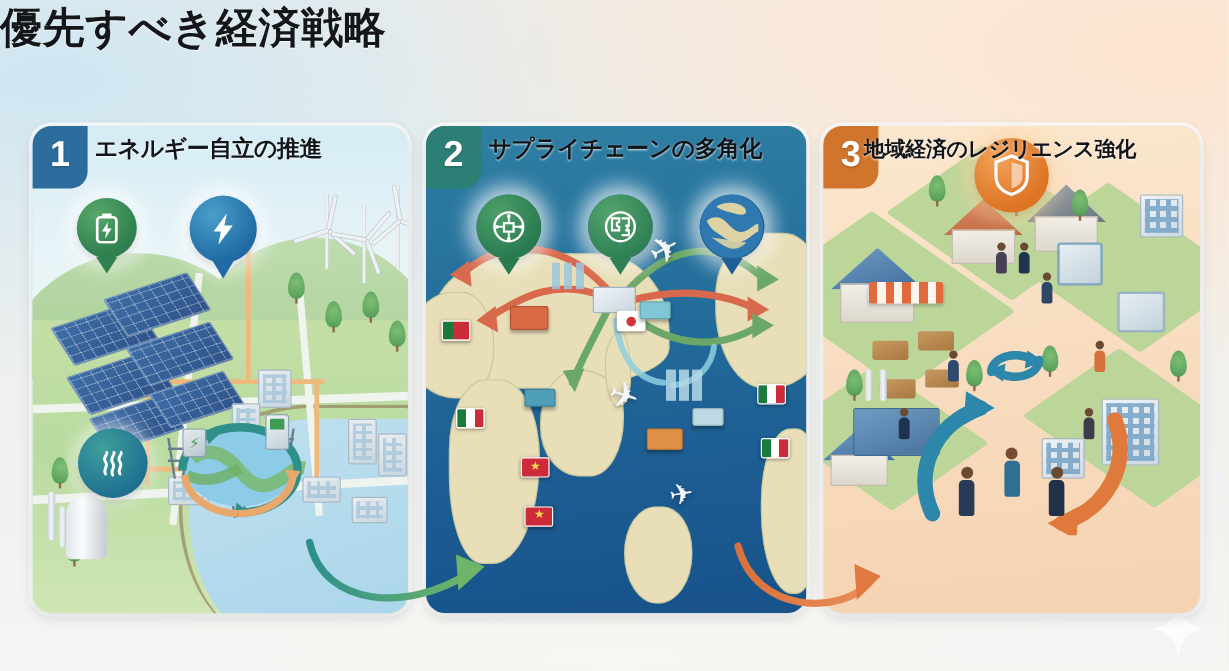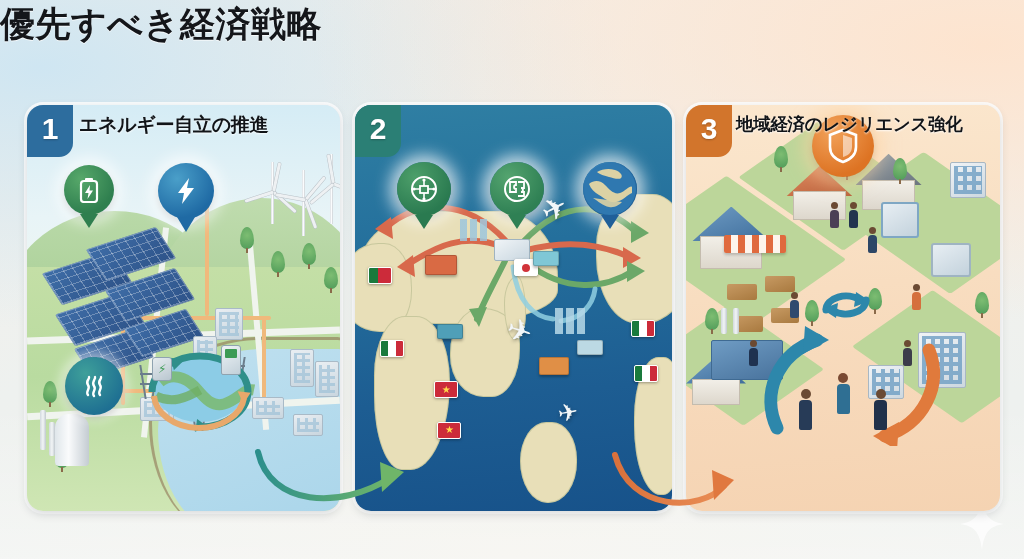--- a/index.html
+++ b/index.html
@@ -56,21 +56,21 @@
     color:#fff;font-size:30px;font-weight:bold;line-height:1;
     z-index:9;text-shadow:0 1px 2px rgba(0,0,0,.25);
     padding-bottom:4px;box-sizing:border-box;
   }
   .card-title{
     position:absolute;left:52px;top:10px;right:6px;z-index:9;
     font-size:19px;font-weight:bold;color:#111418;line-height:1.1;
     letter-spacing:-.3px;white-space:nowrap;
     text-shadow:0 1px 2px rgba(255,255,255,.85);
   }
-  #card3 .card-title{font-size:17.5px;left:50px;}
+  #card3 .card-title{font-size:17.5px;left:34px;}
 
   
   .pin{position:absolute;z-index:7;}
   .pin .bulb{
     width:100%;height:100%;border-radius:50%;
     display:flex;align-items:center;justify-content:center;
     box-shadow:0 0 16px 7px rgba(255,255,255,.72), 0 3px 6px rgba(0,0,0,.25);
   }
   .pin .tail{
     position:absolute;left:50%;bottom:-13px;transform:translateX(-50%);
@@ -418,20 +418,21 @@
             <path d="M10 36c5 3 10 8 16 9s10-2 13-5" fill="#dcd2a4" opacity=".9"></path>
             <path d="M14 10c5-3 12-4 18-2s8 6 6 8-8 0-12-1-10-3-12-5z" fill="#dcd2a4"></path>
           </svg>
         </div>
         <div class="tail" style="border-top:14px solid #1f5f99"></div>
       </div>
 
       <div class="badge" style="background:#2b7f75">
         <span>2</span>
       </div>
+      <div class="card-title">サプライチェーンの多角化</div>
     </div>
 
     <div class="card" id="card3">
       <div class="scene">
         <div class="c3-bg"></div>
 
         <div class="lot" style="left:-6%;top:22%;width:46%;height:28%"></div>
         <div class="lot" style="left:26%;top:8%;width:40%;height:24%"></div>
         <div class="lot" style="left:58%;top:16%;width:44%;height:26%"></div>
         <div class="lot" style="left:-2%;top:52%;width:36%;height:24%"></div>

